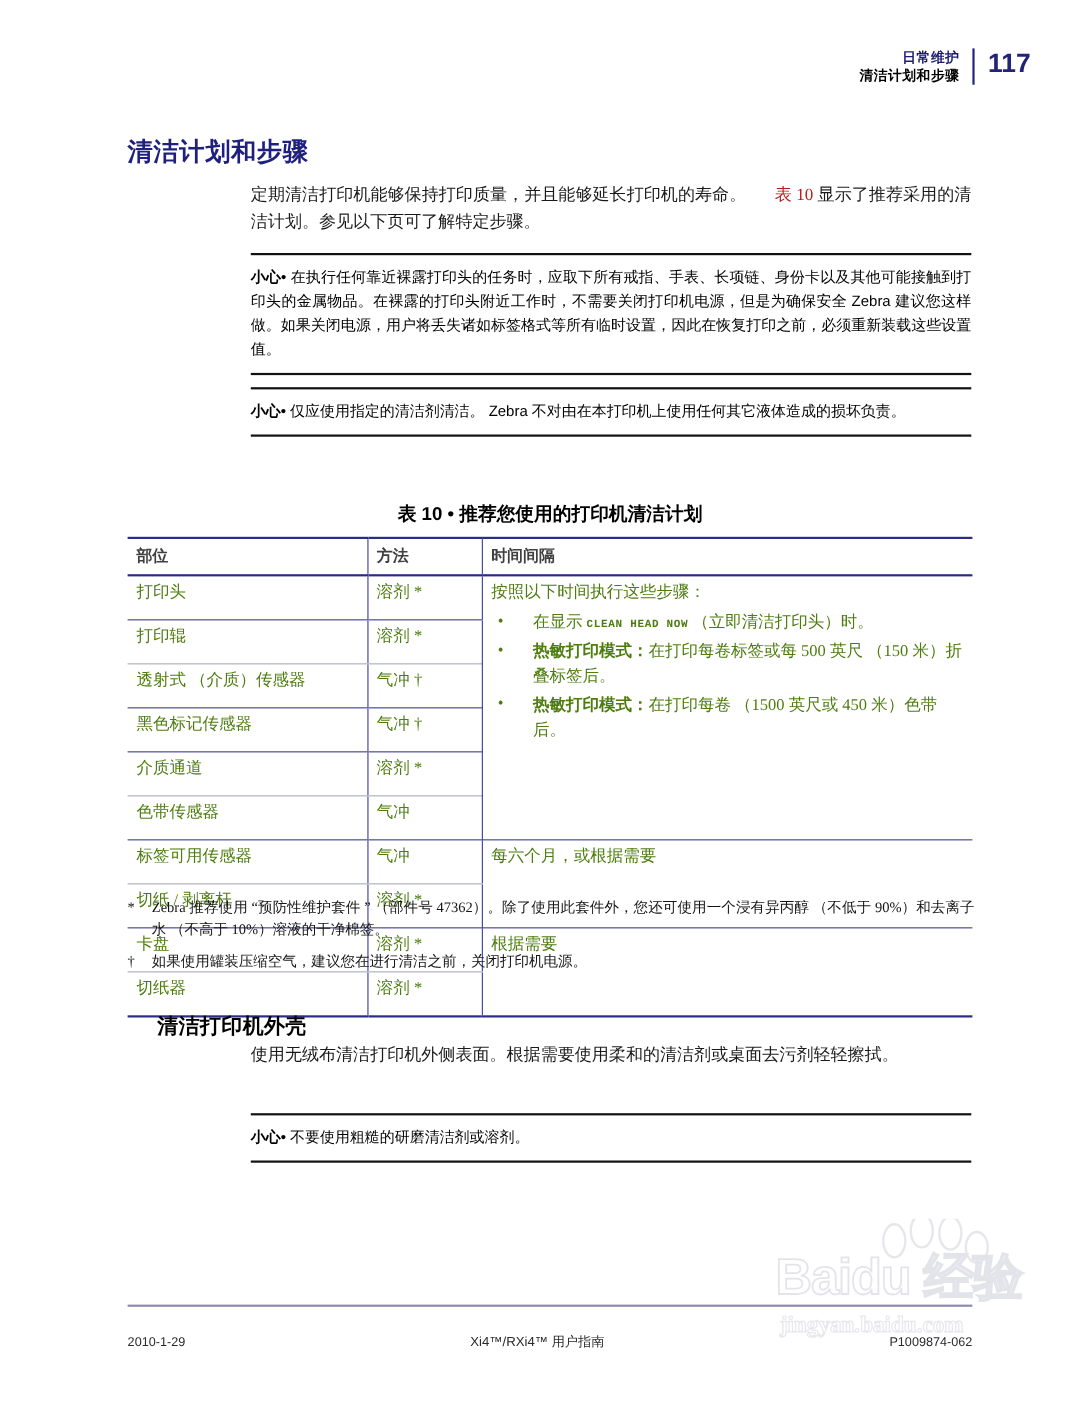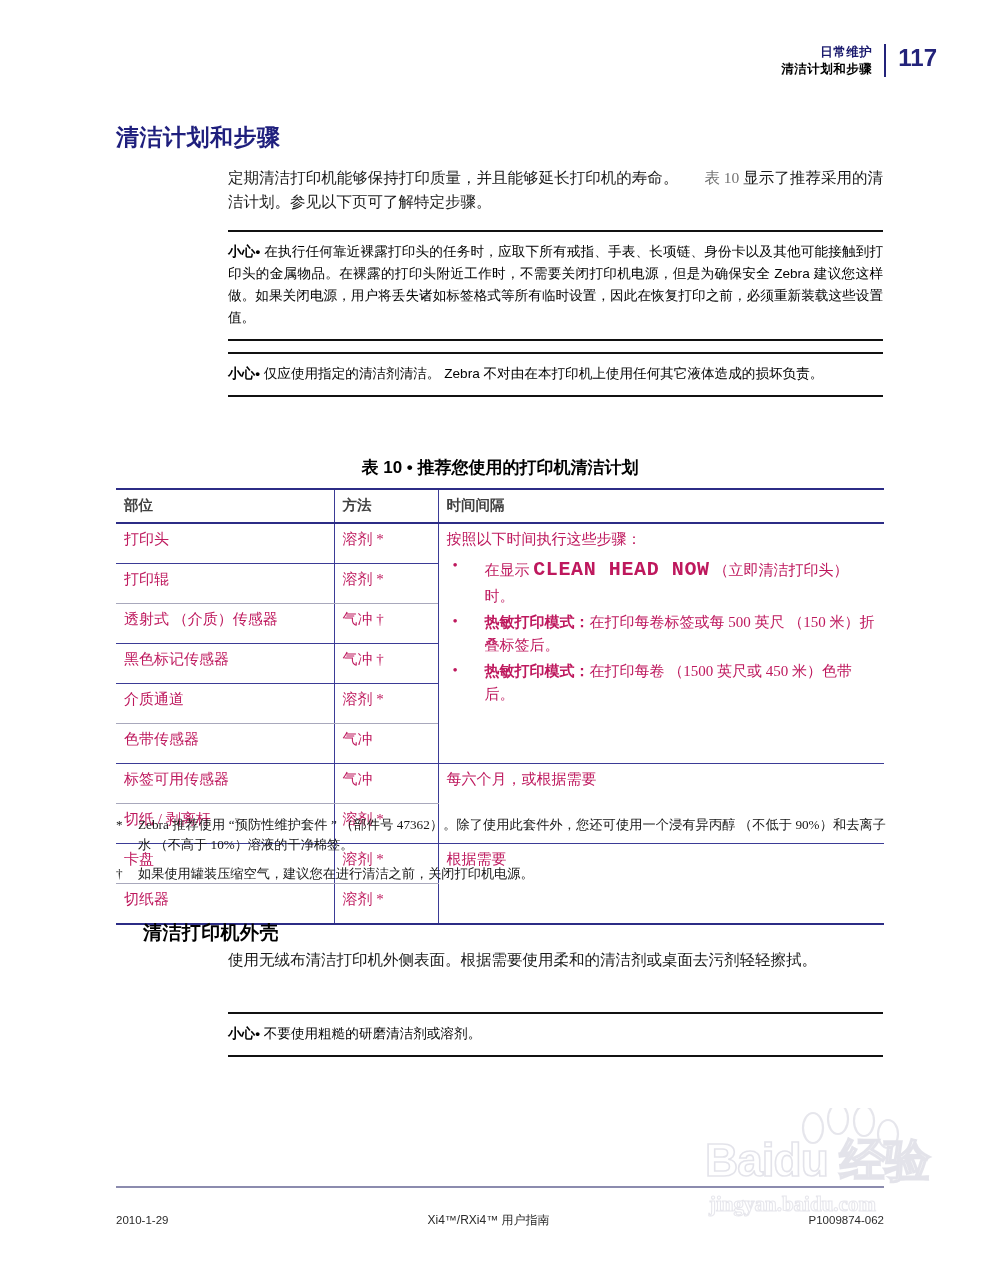--- a/index.html
+++ b/index.html
@@ -83,21 +83,21 @@
     left: 228px;
     width: 655px;
   }
   .para {
     font-size: 15.5px;
     line-height: 1.55;
     text-align: justify;
     color: #1a1a1a;
   }
   .link {
-    color: #737373;
+    color: #b91c1c;
     margin-left: 26px;
   }
 
   
   .caution {
     position: absolute;
     left: 228px;
     width: 655px;
     border-top: 2.5px solid #111111;
     border-bottom: 2.5px solid #111111;
@@ -144,41 +144,41 @@
     font-weight: bold;
     color: #404040;
     text-align: left;
     padding: 6px 8px 7px 8px;
     border-top: 2.2px solid #2c2c86;
     border-bottom: 2.2px solid #2c2c86;
     vertical-align: middle;
   }
   table.sched td {
     font-size: 15px;
-    color: #be185d;
+    color: #4d7c0f;
     padding: 5px 8px 6px 8px;
     vertical-align: top;
     line-height: 1.45;
   }
   
   table.sched th.vs, table.sched td.vs {
     border-left: 1.4px solid #3b3b96;
   }
   
   tr.sep-navy td { border-bottom: 1.4px solid #3b3b96; }
   tr.sep-gray td { border-bottom: 1.4px solid #a8a8bc; }
   tr.sep-last td { border-bottom: 2.2px solid #2c2c86; }
 
   td.rowcell { height: 28px; }
 
   .mono {
     font-family: "Liberation Mono", "DejaVu Sans Mono", monospace;
     font-weight: bold;
     letter-spacing: 0.6px;
-    font-size: 20px;
+    font-size: 10px;
   }
   .bulletlist {
     margin: 4px 0 0 0;
     padding: 0;
     list-style: none;
   }
   .bulletlist li {
     position: relative;
     padding-left: 38px;
     margin-bottom: 4px;

